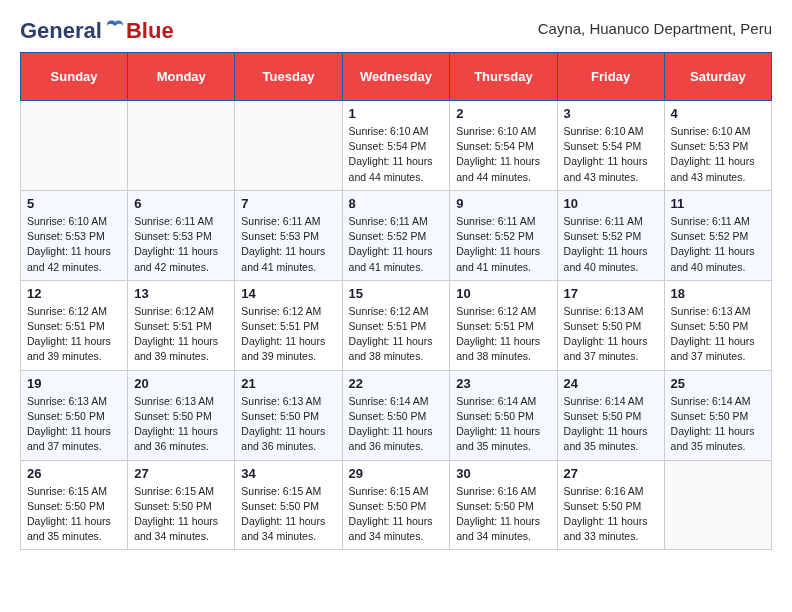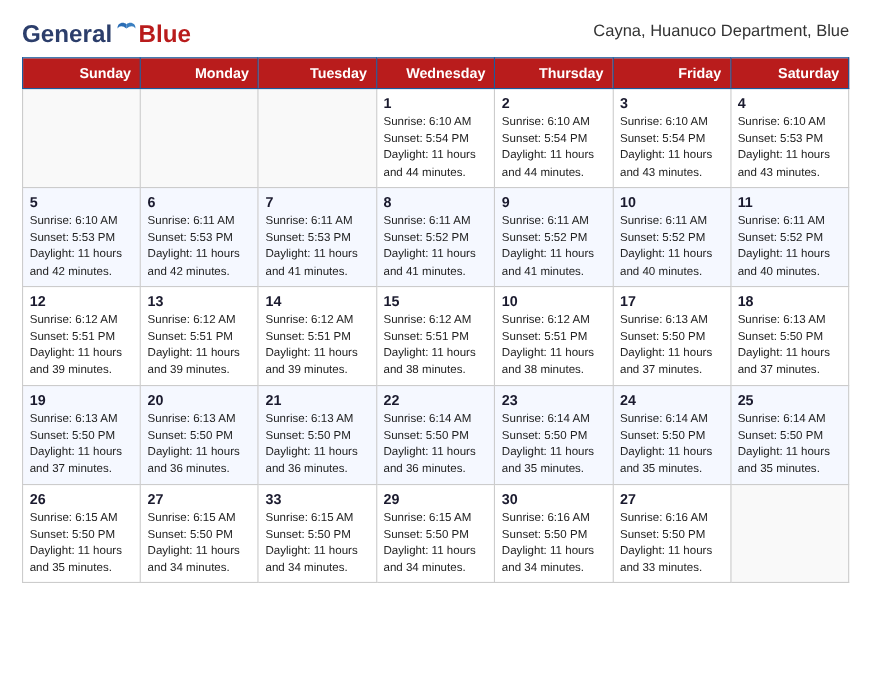--- a/index.html
+++ b/index.html
@@ -44,26 +44,26 @@
     .subtitle {
       font-size: 15px;
       color: #333;
     }
     .calendar {
       width: 100%;
       border-collapse: collapse;
       border: 1px solid #ccc;
     }
     .calendar th {
-      background-color: #b91c1c;
+      background-color: #ef4444;
       color: #fff;
       font-size: 13px;
       font-weight: bold;
-      padding: 6px 8px;
-      text-align: right;
+      padding: 16px 8px;
+      text-align: center;
       border: 1px solid #1a5c9e;
     }
     .calendar td {
       vertical-align: top;
       border: 1px solid #ccc;
       padding: 5px 6px;
       width: 108px;
       min-height: 80px;
       background: #fff;
     }
@@ -93,21 +93,21 @@
     <div style="display:flex;align-items:center;">
       <span class="logo-general">General</span>
       <svg width="22" height="22" viewBox="0 0 22 22" style="margin-left:2px;margin-top:-4px;">
         <path d="M11 4 C14 1, 20 3, 19 8 C18 5, 14 5, 11 8 Z" fill="#3a7fc1"></path>
         <path d="M11 4 C8 1, 2 3, 3 8 C4 5, 8 5, 11 8 Z" fill="#2a6db5"></path>
       </svg>
     </div>
     <span class="logo-blue">Blue</span>
   </div>
   <div class="title-area">
-    <div class="subtitle">Cayna, Huanuco Department, Blue</div>
+    <div class="subtitle">Cayna, Huanuco Department, Peru</div>
   </div>
 </div>
 
 <table class="calendar">
   <thead>
     <tr>
     <th>Sunday</th>
         <th>Monday</th>
         <th>Tuesday</th>
         <th>Wednesday</th>
@@ -231,21 +231,21 @@
       <tr>
         <td>
           <div class="day-num">26</div>
           <div class="day-info">Sunrise: 6:15 AM<br>Sunset: 5:50 PM<br>Daylight: 11 hours and 35 minutes.</div>
         </td>
         <td>
           <div class="day-num">27</div>
           <div class="day-info">Sunrise: 6:15 AM<br>Sunset: 5:50 PM<br>Daylight: 11 hours and 34 minutes.</div>
         </td>
         <td>
-          <div class="day-num">33</div>
+          <div class="day-num">34</div>
           <div class="day-info">Sunrise: 6:15 AM<br>Sunset: 5:50 PM<br>Daylight: 11 hours and 34 minutes.</div>
         </td>
         <td>
           <div class="day-num">29</div>
           <div class="day-info">Sunrise: 6:15 AM<br>Sunset: 5:50 PM<br>Daylight: 11 hours and 34 minutes.</div>
         </td>
         <td>
           <div class="day-num">30</div>
           <div class="day-info">Sunrise: 6:16 AM<br>Sunset: 5:50 PM<br>Daylight: 11 hours and 34 minutes.</div>
         </td>

